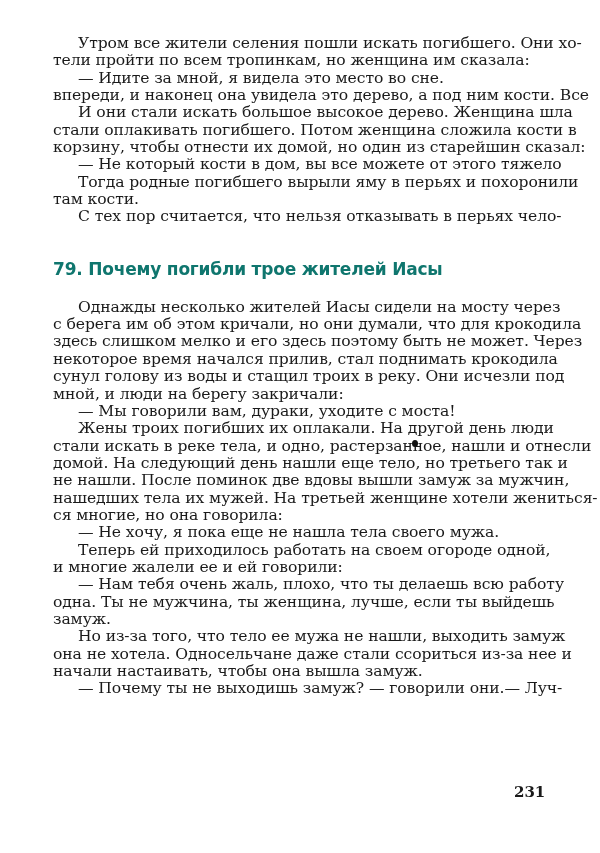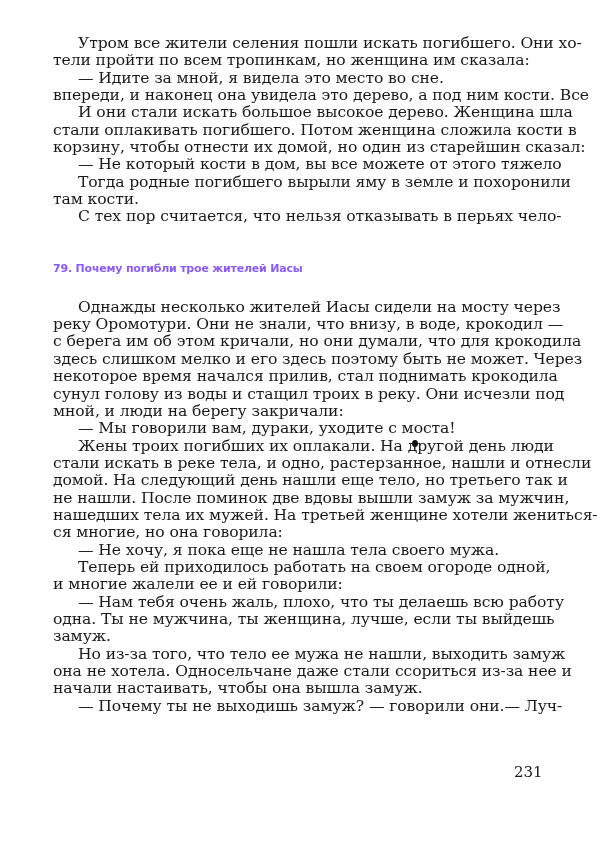--- a/index.html
+++ b/index.html
@@ -17,58 +17,57 @@
     display: block; height: 17.35px; line-height: 17.35px;
     white-space: nowrap; text-align: justify; text-align-last: justify;
     overflow: visible;
   }
   .line.last { text-align-last: left; }
   .line.indent { padding-left: 25px; }
   .gap { height: 33px; }
   .gap2 { height: 20px; }
   .heading {
     font-family: "DejaVu Sans", "Liberation Sans", sans-serif;
-    font-weight: bold; font-size: 11px; height: 20px; line-height: 20px;
-    letter-spacing: -0.2px; color: #8b5cf6;
+    font-weight: bold; font-size: 17px; height: 20px; line-height: 20px;
+    letter-spacing: -0.2px; color: #0f766e;
   }
   .pagenum {
-    position: absolute; left: 514px; top: 763px;
+    position: absolute; left: 514px; top: 783px;
     font-family: "DejaVu Serif", "Liberation Serif", serif;
-    font-size: 15px; font-weight: normal; color: #1a1a1a;
+    font-size: 15px; font-weight: bold; color: #1a1a1a;
   }
   .blot {
     position: absolute; left: 412px; top: 440px; width: 6px; height: 7px;
     background: #111; border-radius: 50%;
   }
 </style>
 </head>
 <body>
 
 <div class="page">
   <div>
     <span class="line indent">Утром все жители селения пошли искать погибшего. Они хо-</span>
     <span class="line last">тели пройти по всем тропинкам, но женщина им сказала:</span>
     <span class="line indent last">— Идите за мной, я видела это место во сне.</span>
     <span class="line">впереди, и наконец она увидела это дерево, а под ним кости. Все</span>
     <span class="line indent">И они стали искать большое высокое дерево. Женщина шла</span>
     <span class="line">стали оплакивать погибшего. Потом женщина сложила кости в</span>
     <span class="line">корзину, чтобы отнести их домой, но один из старейшин сказал:</span>
     <span class="line indent">— Не который кости в дом, вы все можете от этого тяжело</span>
-    <span class="line indent">Тогда родные погибшего вырыли яму в земле и похоронили</span>
+    <span class="line indent">Тогда родные погибшего вырыли яму в перьях и похоронили</span>
     <span class="line last">там кости.</span>
     <span class="line indent">С тех пор считается, что нельзя отказывать в перьях чело-</span>
   </div>
 
   <div class="gap"></div>
   <div class="heading">79. Почему погибли трое жителей Иасы</div>
   <div class="gap2"></div>
 
   <div>
     <span class="line indent">Однажды несколько жителей Иасы сидели на мосту через</span>
-    <span class="line">реку Оромотури. Они не знали, что внизу, в воде, крокодил —</span>
     <span class="line">с берега им об этом кричали, но они думали, что для крокодила</span>
     <span class="line">здесь слишком мелко и его здесь поэтому быть не может. Через</span>
     <span class="line">некоторое время начался прилив, стал поднимать крокодила</span>
     <span class="line">сунул голову из воды и стащил троих в реку. Они исчезли под</span>
     <span class="line last">мной, и люди на берегу закричали:</span>
     <span class="line indent last">— Мы говорили вам, дураки, уходите с моста!</span>
     <span class="line indent">Жены троих погибших их оплакали. На другой день люди</span>
     <span class="line">стали искать в реке тела, и одно, растерзанное, нашли и отнесли</span>
     <span class="line">домой. На следующий день нашли еще тело, но третьего так и</span>
     <span class="line">не нашли. После поминок две вдовы вышли замуж за мужчин,</span>

